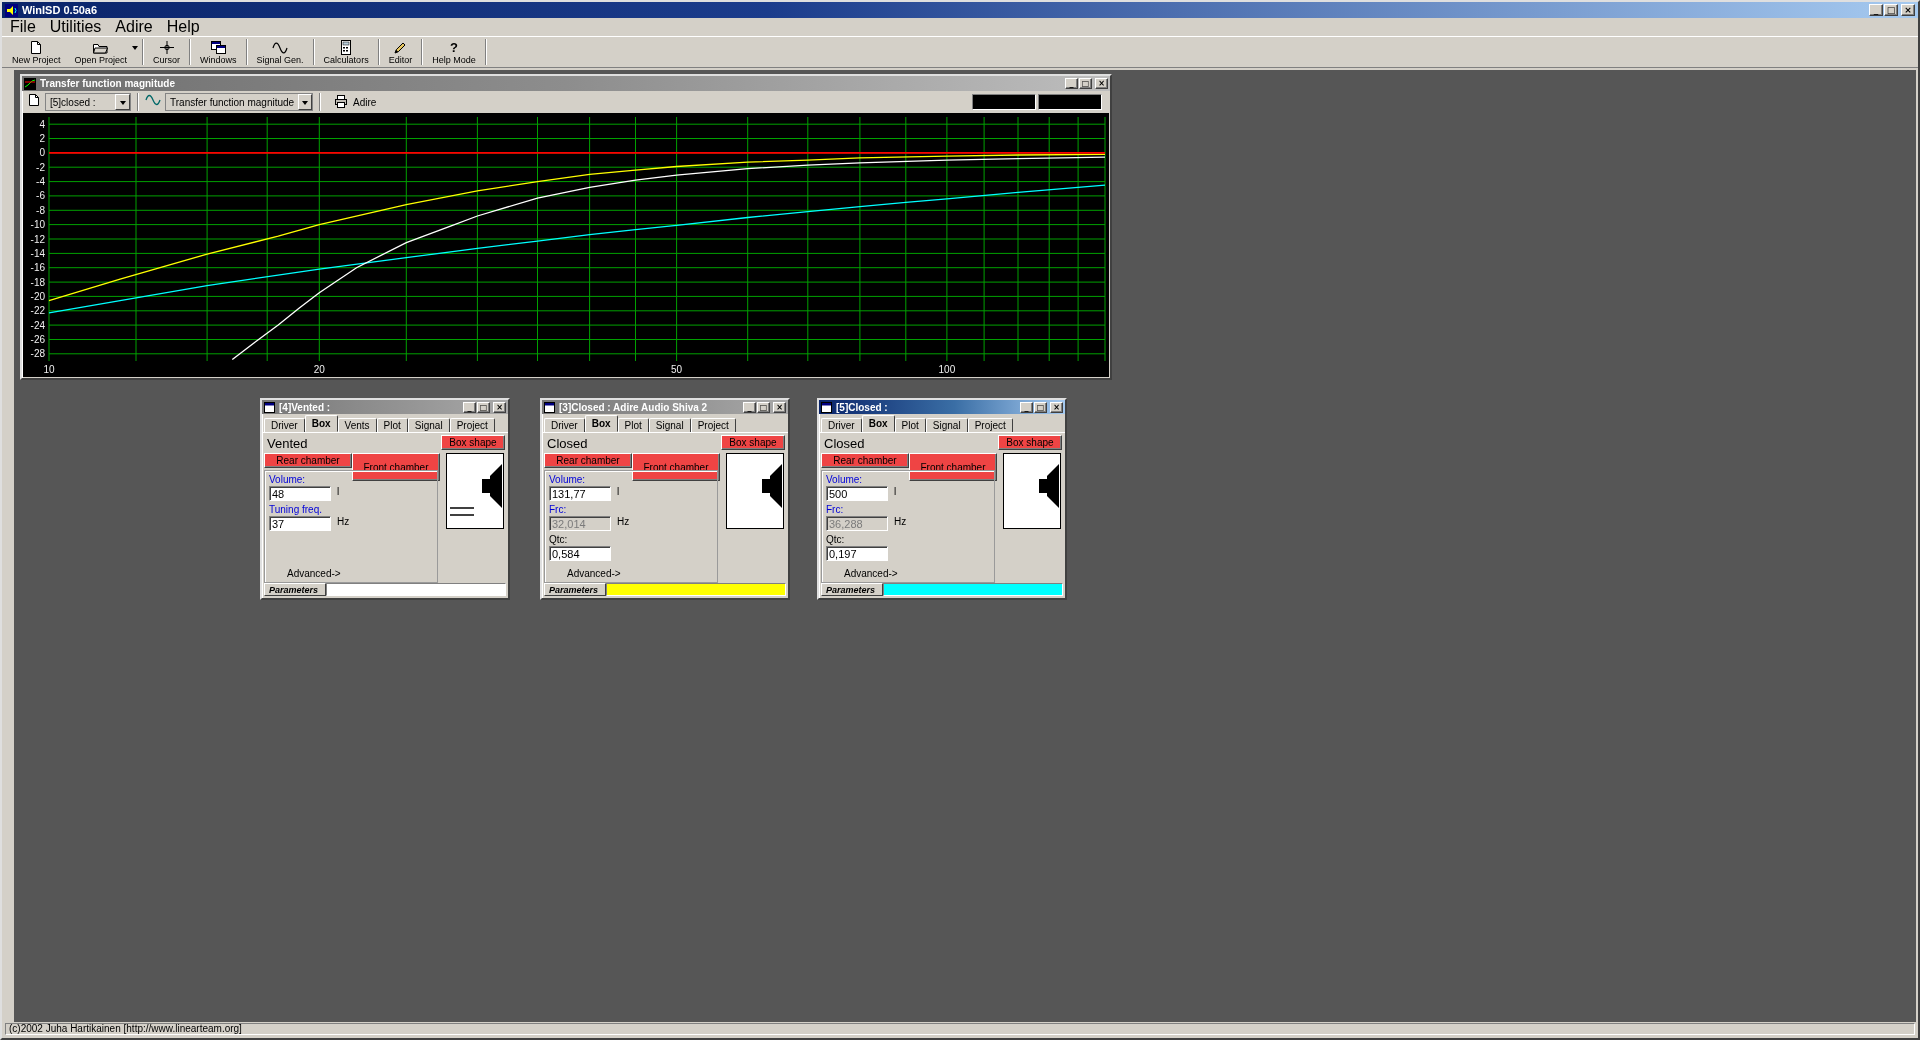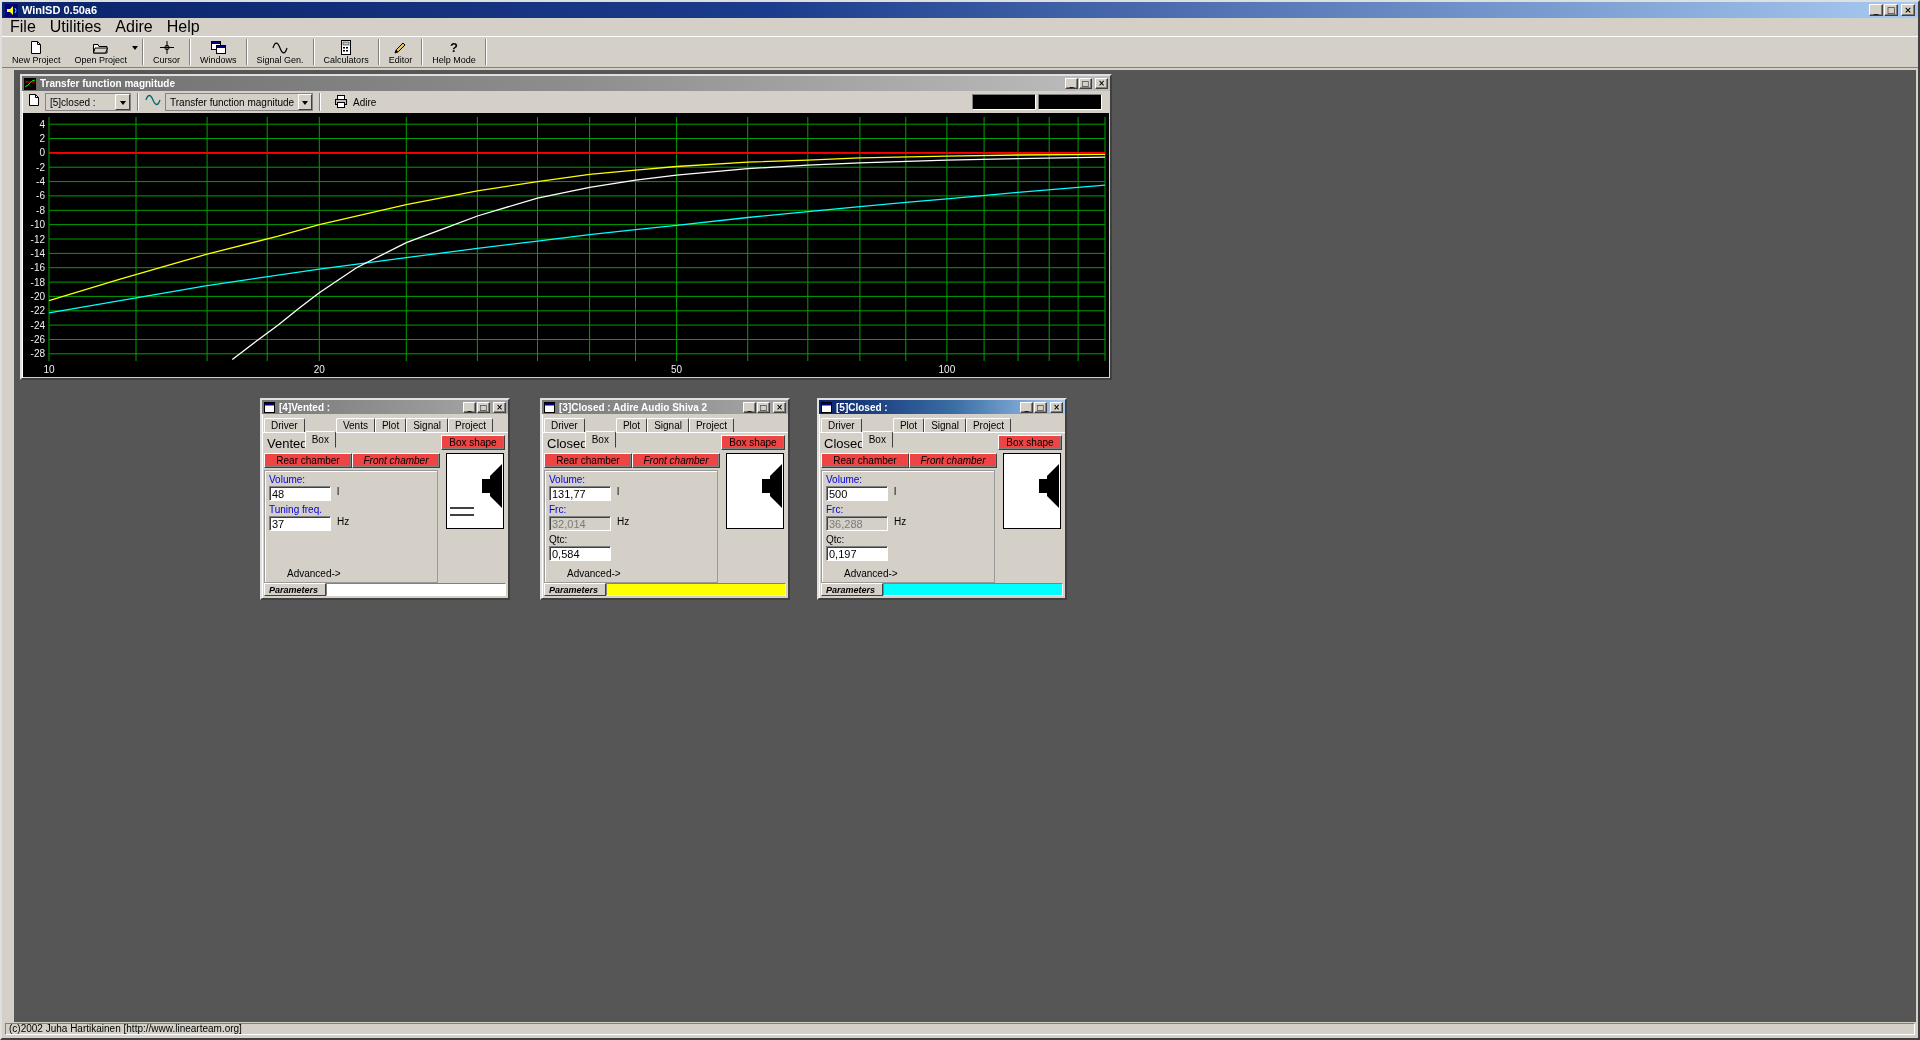--- a/index.html
+++ b/index.html
@@ -60,28 +60,28 @@
   .readouts { position:absolute; right:8px; top:3px; display:flex; gap:2px; }
   .readout { width:64px; height:16px; background:#000; border:1px solid; border-color:#808080 #fff #fff #808080; }
   #chart-host { margin:0 1px 1px 1px; height:264px; background:#000; }
 
   
   .child-window { width:250px; height:202px; }
   .tabstrip { height:18px; display:flex; align-items:flex-end; padding-left:2px; }
   .tab { display:inline-block; height:15px; line-height:14px; padding:0 6px; font-size:10px; color:#000;
          background:#d4d0c8; border:1px solid; border-color:#fff #404040 #d4d0c8 #fff;
          border-top-left-radius:2px; border-top-right-radius:2px; position:relative; top:1px; }
-  .tab.active { font-weight:normal; height:17px; line-height:16px; top:16px; z-index:2; }
+  .tab.active { font-weight:bold; height:17px; line-height:16px; top:0; z-index:2; }
   .win-content { position:relative; height:153px; border-top:1px solid #fff; }
   .boxtype { position:absolute; top:3px; left:5px; font-size:13px; color:#000; }
   .btn { background:#ef4444; border:1px solid; border-color:#fff #404040 #404040 #fff;
          box-shadow: inset -1px -1px 0 #808080; font-size:10px; font-family:inherit; color:#000; }
   .boxshape { position:absolute; top:2px; right:3px; width:64px; height:15px; }
   .chamber1 { position:absolute; top:20px; left:2px; width:88px; height:15px; }
-  .chamber2 { position:absolute; top:20px; left:90px; width:88px; height:15px;font-style:italic; }
+  .chamber2 { position:absolute; top:20px; left:90px; width:88px; height:28px; }
   .fields-panel { position:absolute; left:2px; top:37px; width:174px; height:113px;
                   border:1px solid #9a9a9a; box-shadow: inset 1px 1px 0 #fff; }
   .flabel { color:#0000d8; font-size:10px; margin:3px 0 1px 4px; }
   .flabel.plain { color:#000; }
   .frow { display:flex; align-items:flex-start; margin-left:4px; }
   .fin { width:62px; height:15px; background:#fff; color:#000; padding:0 2px;
          font:11px "Liberation Sans",sans-serif;
          border:1px solid; border-color:#808080 #fff #fff #808080; box-shadow: inset 1px 1px 0 #404040; }
   .fin.disabled { background:#d4d0c8; color:#7b7b7b; }
   .funit { font-size:10px; margin-left:6px; color:#000; }

